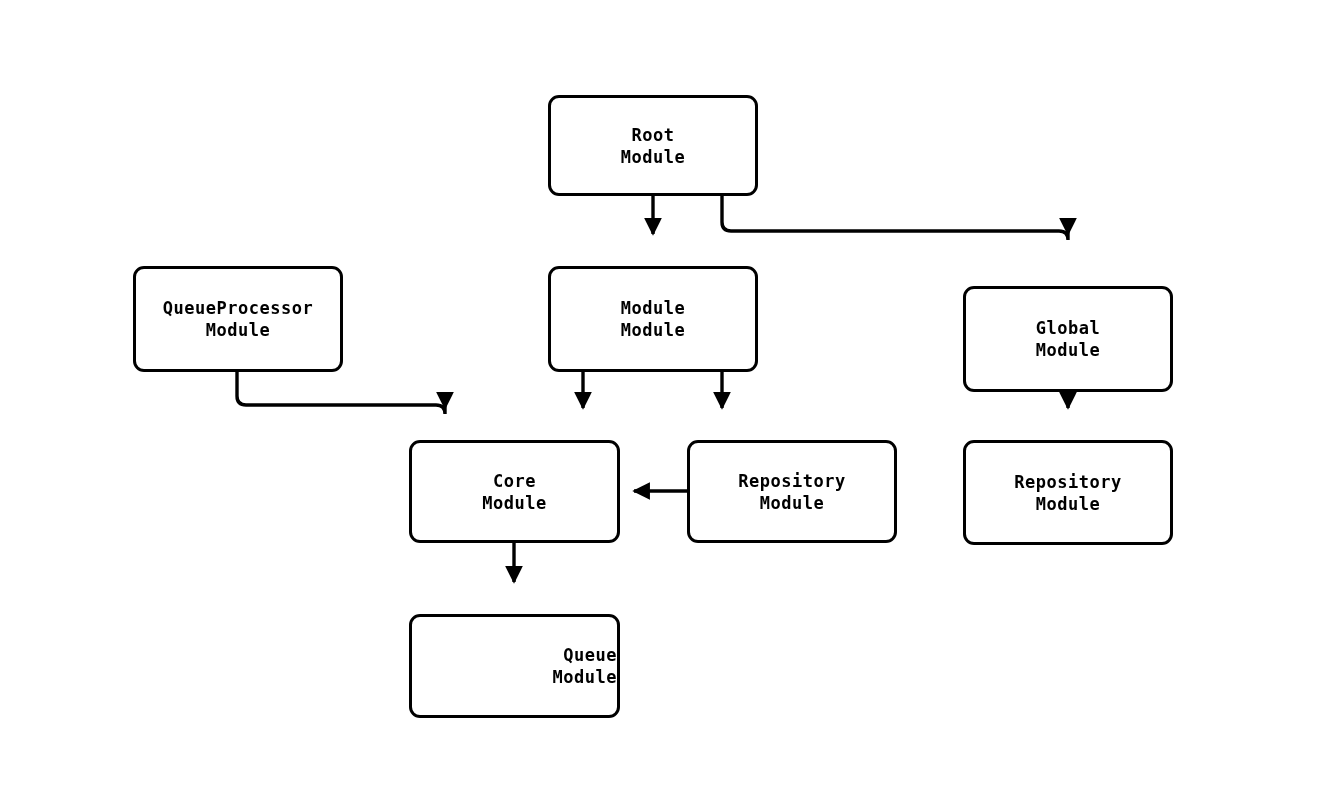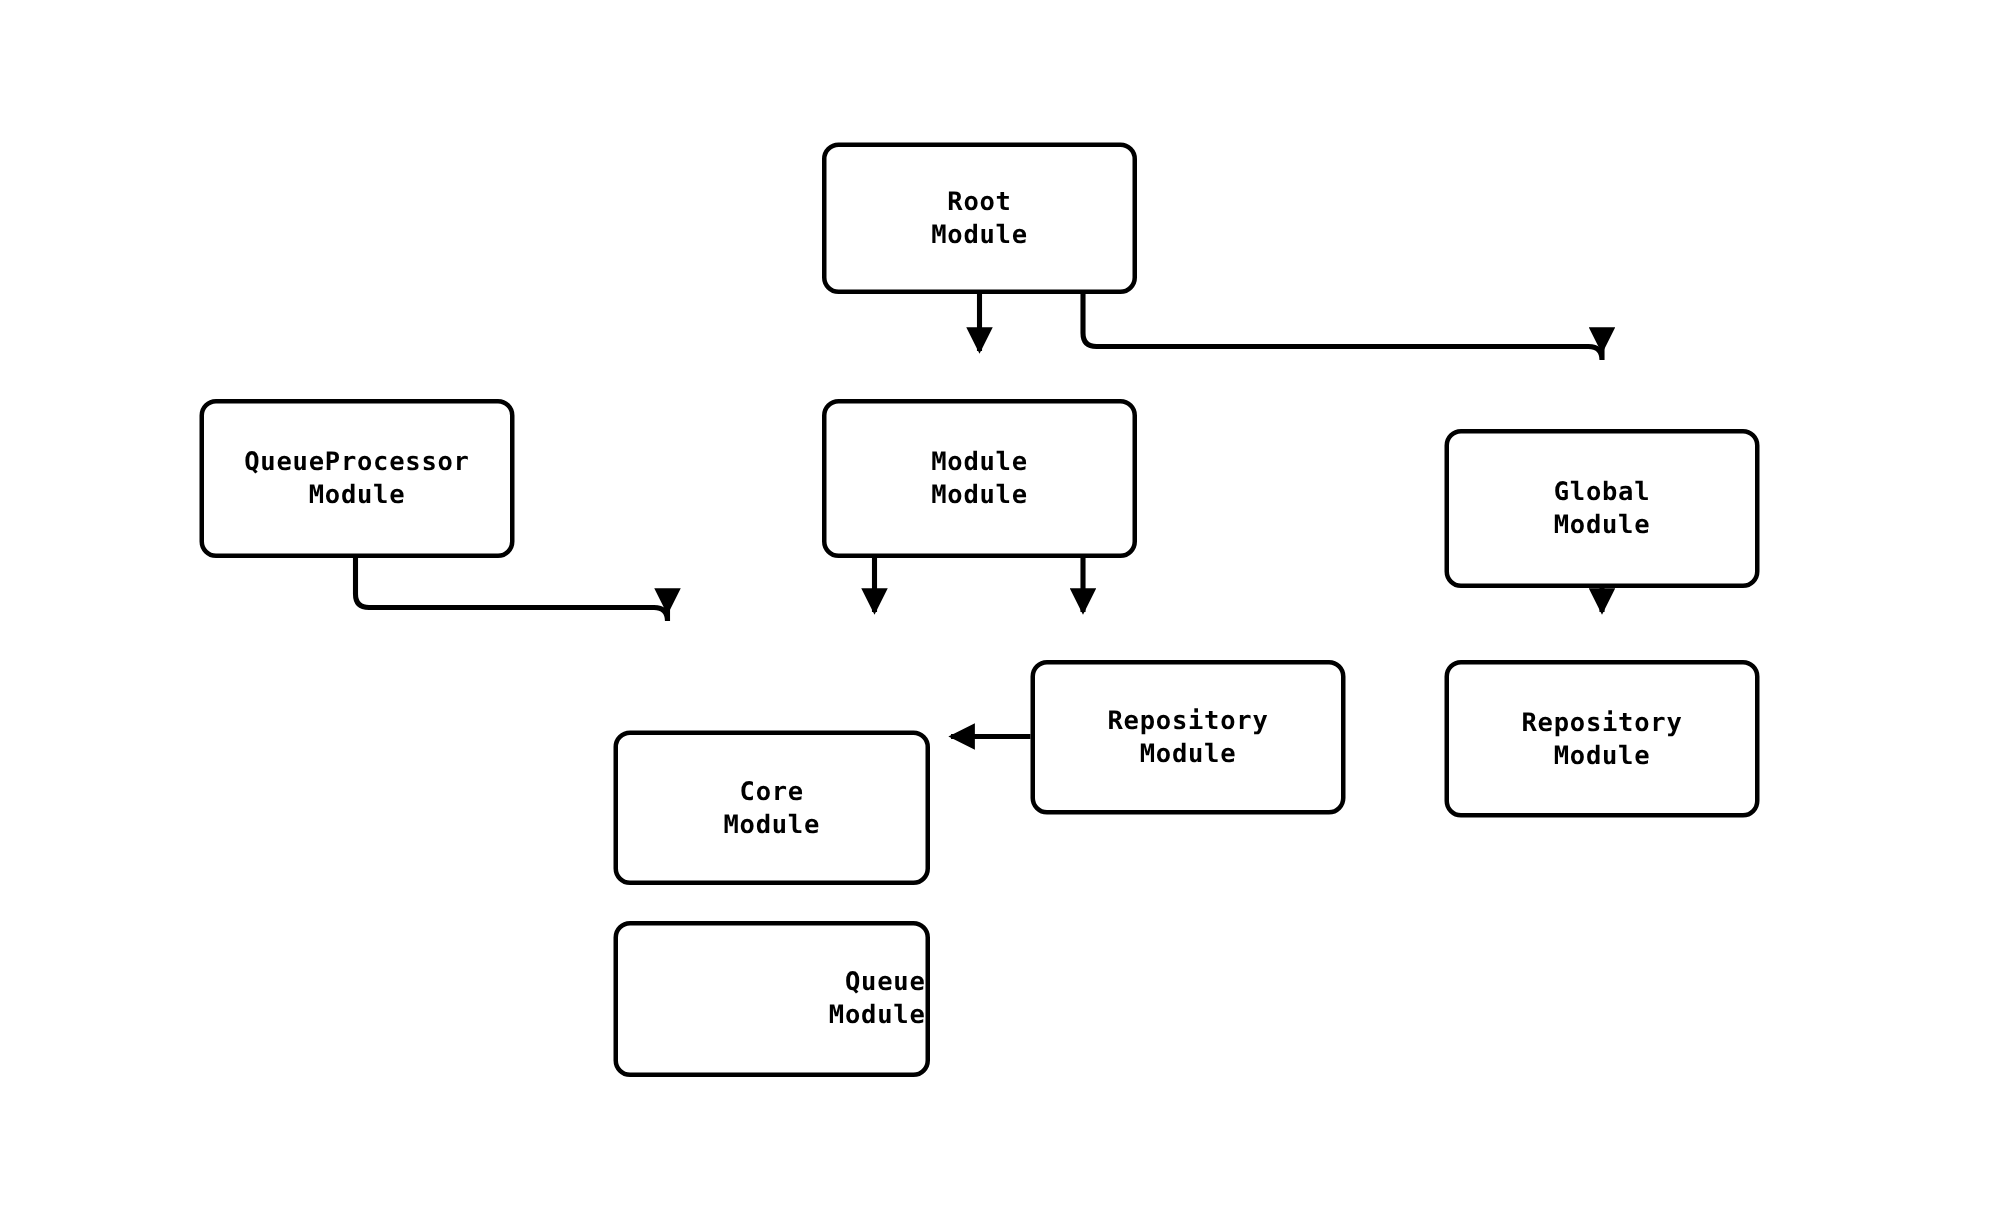--- a/index.html
+++ b/index.html
@@ -86,21 +86,21 @@
         <div class="node-label">Module</div>
       </div>
       <div class="node" style="left: 548px; top: 266px; width: 210px; height: 106px; border-color: rgb(0, 0, 0); background: rgb(255, 255, 255);">
         <div class="node-label">Module</div>
         <div class="node-label">Module</div>
       </div>
       <div class="node" style="left: 963px; top: 266px; width: 210px; height: 106px; border-color: rgb(0, 0, 0); background: rgb(255, 255, 255); margin-top: 20px;">
         <div class="node-label">Global</div>
         <div class="node-label">Module</div>
       </div>
-      <div class="node" style="left: 409px; top: 440px; width: 211px; height: 103px; border-color: rgb(0, 0, 0); background: rgb(255, 255, 255); margin-top: 47px;">
+      <div class="node" style="left: 409px; top: 440px; width: 211px; height: 103px; border-color: rgb(0, 0, 0); background: rgb(255, 255, 255);">
         <div class="node-label">Core</div>
         <div class="node-label">Module</div>
       </div>
       <div class="node" style="left: 687px; top: 440px; width: 210px; height: 103px; border-color: rgb(0, 0, 0); background: rgb(255, 255, 255);">
         <div class="node-label">Repository</div>
         <div class="node-label">Module</div>
       </div>
       <div class="node" style="left: 963px; top: 440px; width: 210px; height: 105px; border-color: rgb(0, 0, 0); background: rgb(255, 255, 255); align-items: center;">
         <div class="node-label">Repository</div>
         <div class="node-label">Module</div>

